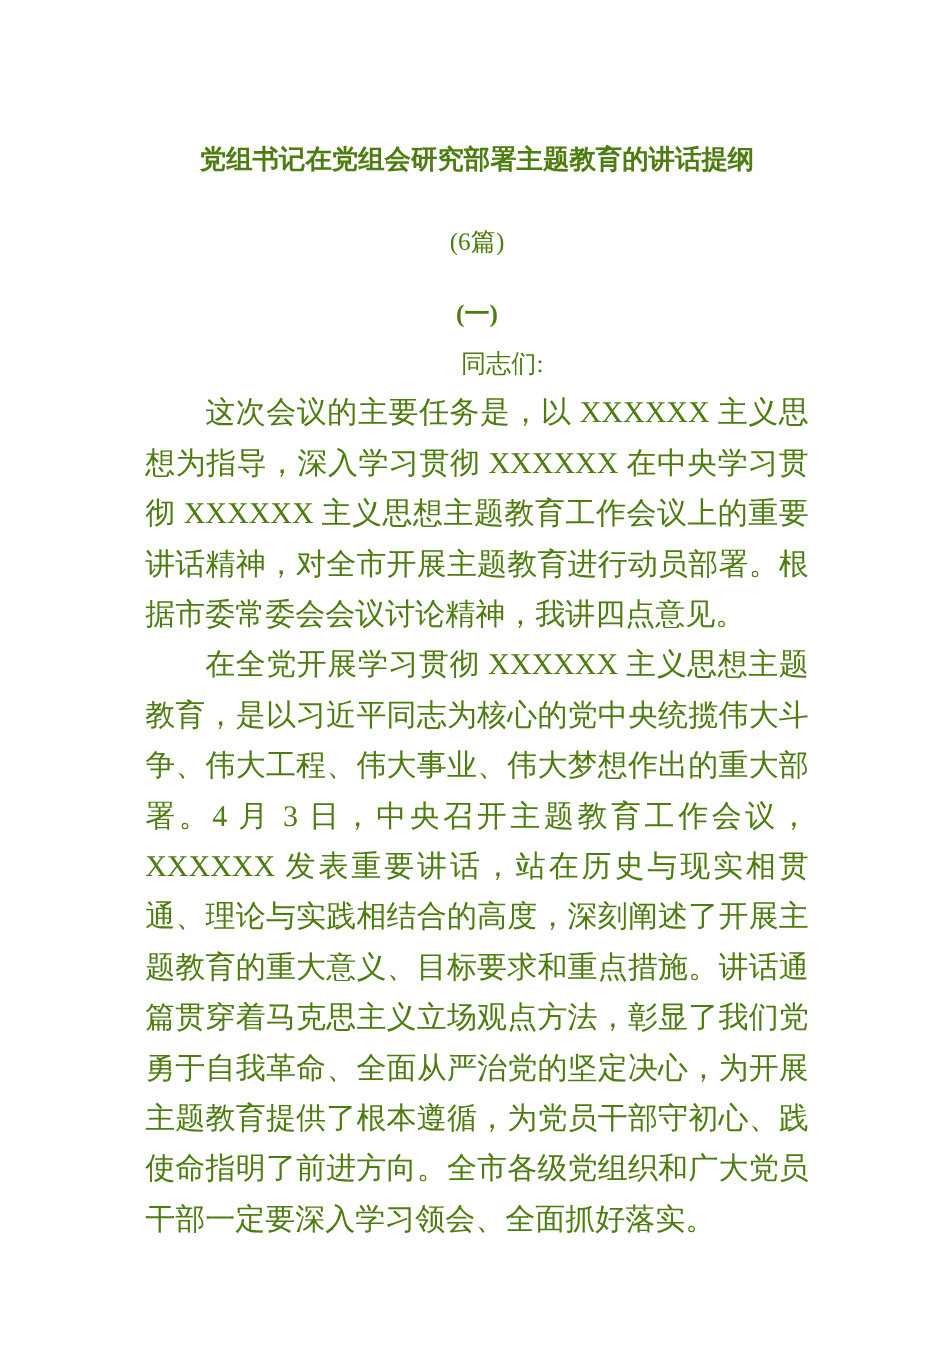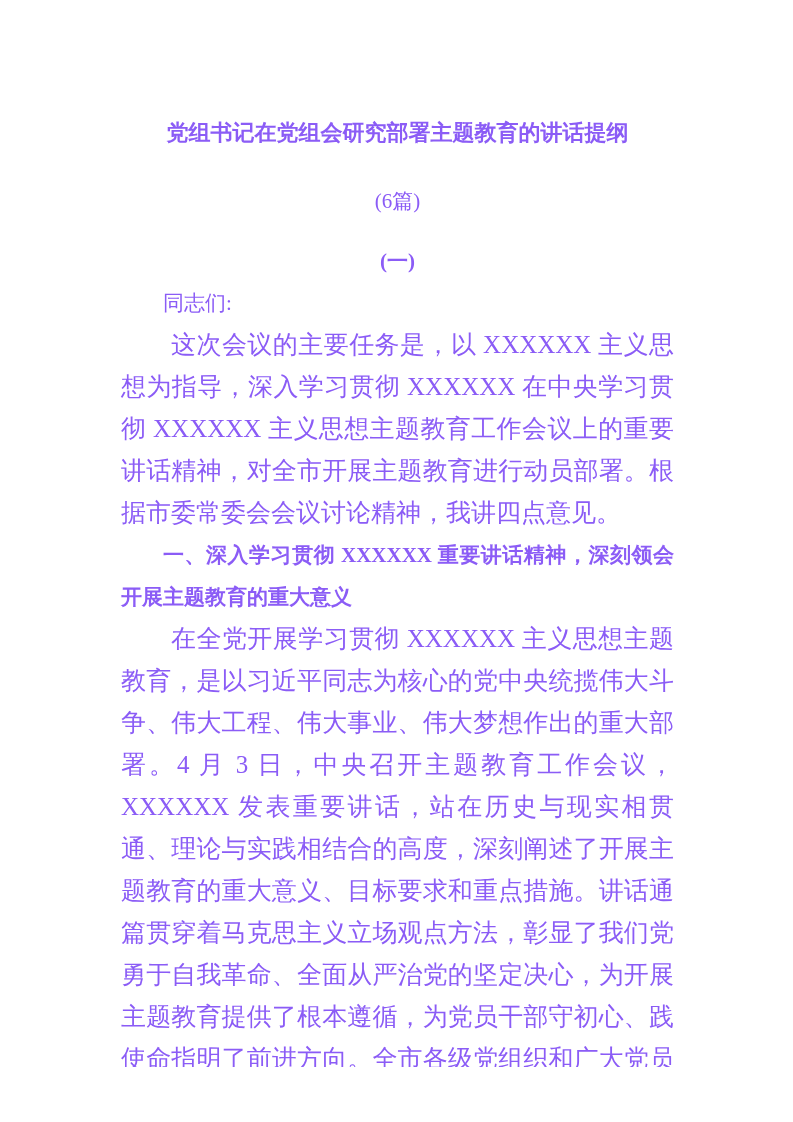--- a/index.html
+++ b/index.html
@@ -6,21 +6,21 @@
     margin: 0;
     padding: 0;
     background: #ffffff;
   }
   .page {
     position: relative;
     width: 793px;
     height: 1067px;
     margin: 0 auto;
     background: #ffffff;
-    color: #8b5cf6;
+    color: #4d7c0f;
     font-family: "Liberation Serif", "DejaVu Serif", serif;
     overflow: hidden;
     box-sizing: border-box;
     padding: 112px 119px 0 121px;
   }
   .doc-title {
     font-size: 22px;
     font-weight: bold;
     line-height: 42px;
     text-align: center;
@@ -39,20 +39,21 @@
     font-weight: bold;
     line-height: 42px;
     text-align: center;
     margin: 18px 0 0 0;
   }
   .doc-salutation {
     font-size: 21px;
     line-height: 42px;
     margin: 0;
     text-indent: 2em;
+    text-align: center;
   }
   .doc-paragraph {
     font-size: 25px;
     line-height: 42px;
     margin: 0;
     text-indent: 2em;
     text-align: justify;
   }
   .doc-heading {
     font-size: 21px;
@@ -70,16 +71,15 @@
   <h1 class="doc-title">党组书记在党组会研究部署主题教育的讲话提纲</h1>
 
   <p class="doc-subtitle">(6篇)</p>
 
   <p class="doc-section-marker">(一)</p>
 
   <p class="doc-salutation">同志们:</p>
 
   <p class="doc-paragraph">这次会议的主要任务是，以 XXXXXX 主义思想为指导，深入学习贯彻 XXXXXX 在中央学习贯彻 XXXXXX 主义思想主题教育工作会议上的重要讲话精神，对全市开展主题教育进行动员部署。根据市委常委会会议讨论精神，我讲四点意见。</p>
 
-  <h2 class="doc-heading">一、深入学习贯彻 XXXXXX 重要讲话精神，深刻领会开展主题教育的重大意义</h2>
 
   <p class="doc-paragraph">在全党开展学习贯彻 XXXXXX 主义思想主题教育，是以习近平同志为核心的党中央统揽伟大斗争、伟大工程、伟大事业、伟大梦想作出的重大部署。4 月 3 日，中央召开主题教育工作会议，XXXXXX 发表重要讲话，站在历史与现实相贯通、理论与实践相结合的高度，深刻阐述了开展主题教育的重大意义、目标要求和重点措施。讲话通篇贯穿着马克思主义立场观点方法，彰显了我们党勇于自我革命、全面从严治党的坚定决心，为开展主题教育提供了根本遵循，为党员干部守初心、践使命指明了前进方向。全市各级党组织和广大党员干部一定要深入学习领会、全面抓好落实。</p>
 </div>
 
 </body></html>

